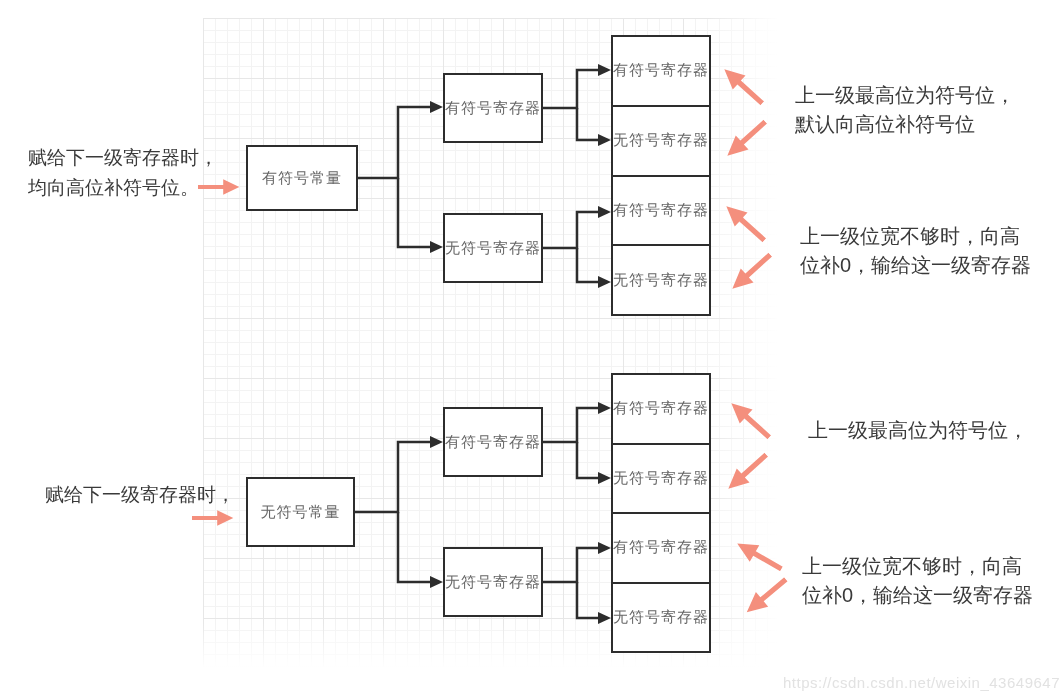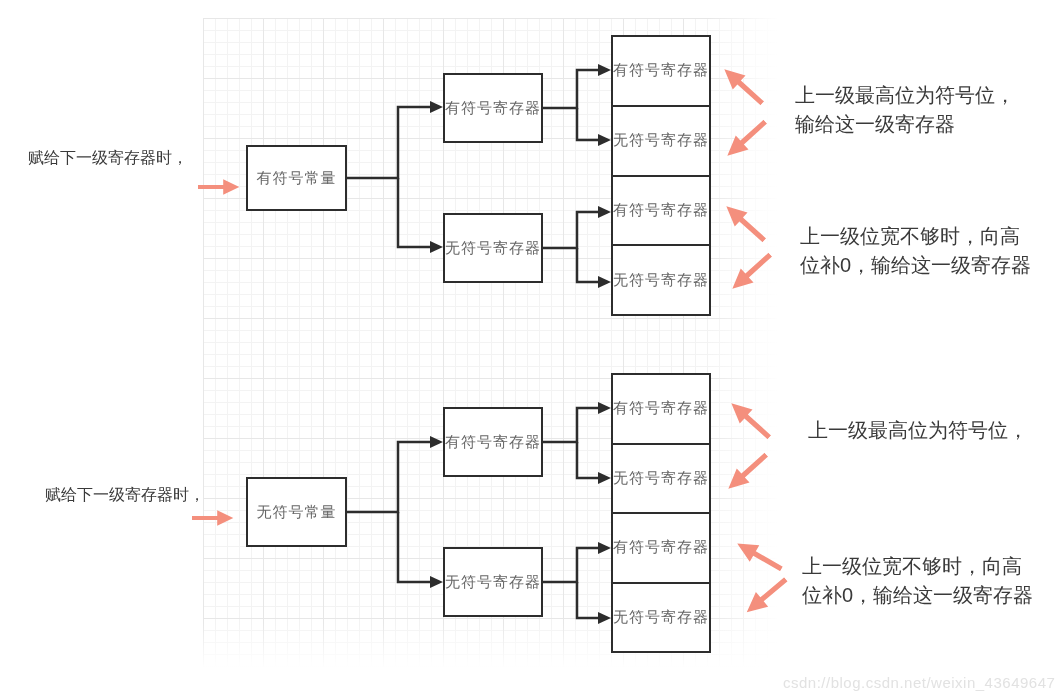--- a/index.html
+++ b/index.html
@@ -39,21 +39,21 @@
     position:absolute;z-index:2;background:#ffffff;border:2px solid var(--line);
     display:flex;align-items:center;justify-content:center;
     color:var(--box_text);font-size:15px;letter-spacing:1px;white-space:nowrap;
   }
   .outcol{position:absolute;z-index:2;background:#ffffff;border:2px solid var(--line);
     display:flex;flex-direction:column;}
   .outcol .cell{flex:1;display:flex;align-items:center;justify-content:center;
     color:var(--box_text);font-size:15px;letter-spacing:1px;white-space:nowrap;}
   .outcol .cell + .cell{border-top:2px solid var(--line);}
 
-  .note{position:absolute;z-index:2;color:var(--note_text);font-size:16px;
+  .note{position:absolute;z-index:2;color:var(--note_text);font-size:19px;
     line-height:30px;white-space:nowrap;}
   .ann{position:absolute;z-index:2;color:var(--note_text);font-size:20px;
     line-height:29px;white-space:nowrap;}
 
   .barrow{position:absolute;z-index:2;color:var(--arrow_accent);}
   .barrow svg{display:block;width:100%;height:100%;}
 
   .watermark{position:absolute;z-index:2;left:783px;top:674px;
     color:var(--watermark_text);font-size:15px;letter-spacing:0.5px;white-space:nowrap;}
 </style>
@@ -95,29 +95,30 @@
     <polygon points="598,472 611,478 598,484"></polygon>
 
     <path d="M543 582 H577 V548 H598"></path>
     <path d="M577 582 V618 H598"></path>
     <polygon points="598,542 611,548 598,554"></polygon>
     <polygon points="598,612 611,618 598,624"></polygon>
   </svg>
 
   <div class="note" style="left:28px;top:143px;">
     <div>赋给下一级寄存器时，</div>
+    <div>均向高位补符号位。</div>
   </div>
 
   <div class="barrow" style="left:198px;top:176px;width:42px;height:22px;">
     <svg viewBox="0 0 60 24">
         <polygon points="0,9 36,9 36,1 59,12 36,23 36,15 0,15" fill="currentColor"></polygon>
       </svg>
   </div>
 
-  <div class="box" style="left:246px;top:145px;width:101px;height:66px;">有符号常量</div>
+  <div class="box" style="left:246px;top:145px;width:112px;height:66px;">有符号常量</div>
 
   <div class="box" style="left:443px;top:73px;width:100px;height:70px;">有符号寄存器</div>
   <div class="box" style="left:443px;top:213px;width:100px;height:70px;">无符号寄存器</div>
 
   <div class="outcol" style="left:611px;top:35px;width:100px;height:281px;">
     <div class="cell">有符号寄存器</div>
     <div class="cell">无符号寄存器</div>
     <div class="cell">有符号寄存器</div>
     <div class="cell">无符号寄存器</div>
   </div>
@@ -127,21 +128,21 @@
         <polygon points="0,9 36,9 36,1 59,12 36,23 36,15 0,15" fill="currentColor"></polygon>
       </svg>
   </div>
   <div class="barrow" style="left:720px;top:128px;width:52px;height:22px;transform:rotate(138deg);">
     <svg viewBox="0 0 60 24">
         <polygon points="0,9 36,9 36,1 59,12 36,23 36,15 0,15" fill="currentColor"></polygon>
       </svg>
   </div>
   <div class="ann" style="left:795px;top:81px;">
     <div>上一级最高位为符号位，</div>
-    <div>输给这一级寄存器</div>
+    <div>默认向高位补符号位</div>
   </div>
 
   <div class="barrow" style="left:719px;top:212px;width:52px;height:22px;transform:rotate(-138deg);">
     <svg viewBox="0 0 60 24">
         <polygon points="0,9 36,9 36,1 59,12 36,23 36,15 0,15" fill="currentColor"></polygon>
       </svg>
   </div>
   <div class="barrow" style="left:725px;top:261px;width:52px;height:22px;transform:rotate(138deg);">
     <svg viewBox="0 0 60 24">
         <polygon points="0,9 36,9 36,1 59,12 36,23 36,15 0,15" fill="currentColor"></polygon>
@@ -155,21 +156,21 @@
   <div class="note" style="left:45px;top:480px;">
     <div>赋给下一级寄存器时，</div>
   </div>
 
   <div class="barrow" style="left:192px;top:506px;width:42px;height:24px;">
     <svg viewBox="0 0 60 24">
         <polygon points="0,9 36,9 36,1 59,12 36,23 36,15 0,15" fill="currentColor"></polygon>
       </svg>
   </div>
 
-  <div class="box" style="left:246px;top:477px;width:101px;height:70px;">无符号常量</div>
+  <div class="box" style="left:246px;top:477px;width:109px;height:70px;">无符号常量</div>
 
   <div class="box" style="left:443px;top:407px;width:100px;height:70px;">有符号寄存器</div>
   <div class="box" style="left:443px;top:547px;width:100px;height:70px;">无符号寄存器</div>
 
   <div class="outcol" style="left:611px;top:373px;width:100px;height:280px;">
     <div class="cell">有符号寄存器</div>
     <div class="cell">无符号寄存器</div>
     <div class="cell">有符号寄存器</div>
     <div class="cell">无符号寄存器</div>
   </div>
@@ -196,14 +197,14 @@
   <div class="barrow" style="left:740px;top:585px;width:52px;height:22px;transform:rotate(140deg);">
     <svg viewBox="0 0 60 24">
         <polygon points="0,9 36,9 36,1 59,12 36,23 36,15 0,15" fill="currentColor"></polygon>
       </svg>
   </div>
   <div class="ann" style="left:802px;top:552px;">
     <div>上一级位宽不够时，向高</div>
     <div>位补0，输给这一级寄存器</div>
   </div>
 
-  <div class="watermark">csdn://blog.csdn.net/weixin_43649647</div>
+  <div class="watermark">https://csdn.csdn.net/weixin_43649647</div>
 </div>
 
 </body></html>

